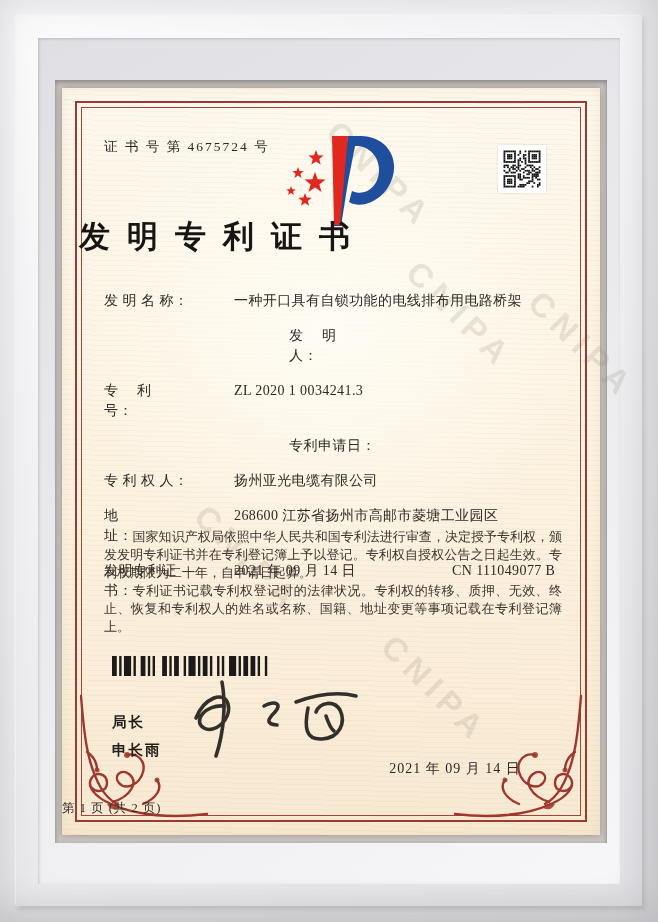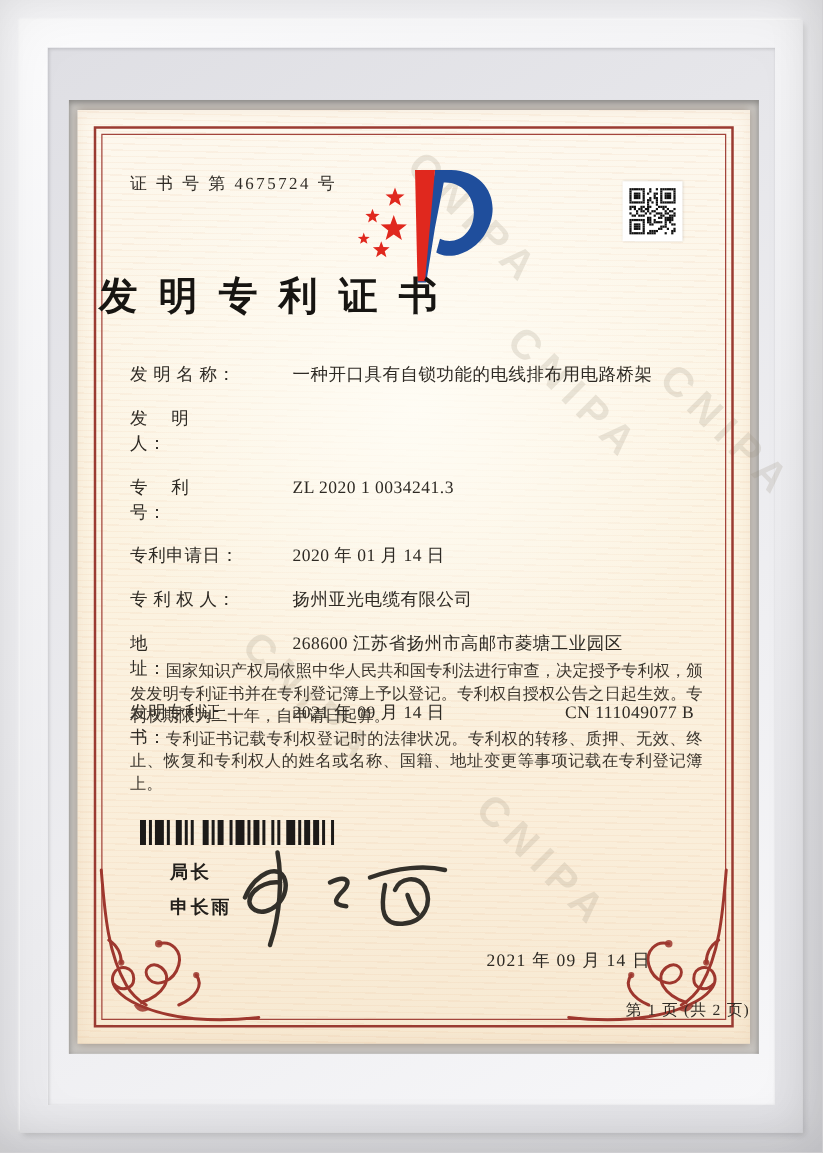--- a/index.html
+++ b/index.html
@@ -37,36 +37,36 @@
   
   .content{position:absolute;inset:0;z-index:3;}
   .cert-no{position:absolute;left:42px;top:50px;font-size:13.5px;letter-spacing:2px;color:#2f2b26;}
   .logo{position:absolute;left:220px;top:44px;width:118px;height:96px;}
   .qr{position:absolute;left:436px;top:57px;width:48px;height:48px;background:#fff;
       padding:2px;box-sizing:border-box;box-shadow:0 0 2px rgba(0,0,0,.15);}
   .qr svg{display:block;width:100%;height:100%;}
   .title{position:absolute;left:0;right:0;top:128px;text-align:left;font-size:31px;
      font-weight:600;color:#171512;letter-spacing:17px;padding-left:17px;}
   .fields{position:absolute;left:42px;right:36px;top:203px;font-size:14px;color:#2e2a24;}
-  .frow{display:flex;line-height:20px;margin-bottom:15px;}
+  .frow{display:flex;line-height:20px;margin-bottom:15px;justify-content:center;}
   .flabel{width:90px;flex:0 0 90px;letter-spacing:.5px;}
   .fvalue{flex:1;letter-spacing:.4px;margin-left:40px;}
   .fvalue.w1{flex:0 0 178px;}
   .flabel.l2{flex:0 0 90px;margin-left:2px;}
   .paras{position:absolute;left:42px;right:38px;top:440px;font-size:13px;line-height:18px;
      color:#3c362e;text-align:justify;}
   .paras p{margin:0;text-indent:2.2em;}
   .barcode{position:absolute;left:50px;top:568px;width:160px;height:20px;}
   .barcode svg{display:block;width:100%;height:100%;}
-  .signer{position:absolute;left:50px;top:596px;font-family:"Liberation Sans","DejaVu Sans",sans-serif;
-     font-size:14.5px;font-weight:bold;color:#23201c;line-height:28px;letter-spacing:2px;margin-left:24px;}
+  .signer{position:absolute;left:50px;top:620px;font-family:"Liberation Sans","DejaVu Sans",sans-serif;
+     font-size:14.5px;font-weight:bold;color:#23201c;line-height:28px;letter-spacing:2px;}
   .signature{position:absolute;left:118px;top:588px;width:190px;height:86px;}
   .issue-date{position:absolute;left:288px;top:672px;width:210px;text-align:center;
      font-size:14px;color:#2e2a24;letter-spacing:1px;}
-  .page-info{position:absolute;left:0;right:0;top:712px;text-align:right;font-size:12.5px;
+  .page-info{position:absolute;left:0;right:0;top:712px;text-align:left;font-size:12.5px;
      color:#2e2a24;letter-spacing:1px;}
 </style>
 </head>
 <body>
 
 <div class="photo">
   <div class="frame-face"></div>
   <div class="frame-step1"></div>
   <div class="frame-step2"></div>
   <div class="frame-lip"></div>
@@ -359,21 +359,20 @@
         </div>
         <div class="frow">
           <span class="flabel">发　 明　 人：</span>
         </div>
         <div class="frow">
           <span class="flabel">专　 利　 号：</span>
           <span class="fvalue">ZL 2020 1 0034241.3</span>
         </div>
         <div class="frow">
           <span class="flabel">专利申请日：</span>
-          <span class="fvalue">2020 年 01 月 14 日</span>
         </div>
         <div class="frow">
           <span class="flabel">专 利 权 人：</span>
           <span class="fvalue">扬州亚光电缆有限公司</span>
         </div>
         <div class="frow">
           <span class="flabel">地　　　 址：</span>
           <span class="fvalue">268600 江苏省扬州市高邮市菱塘工业园区</span>
         </div>
         <div class="frow">

